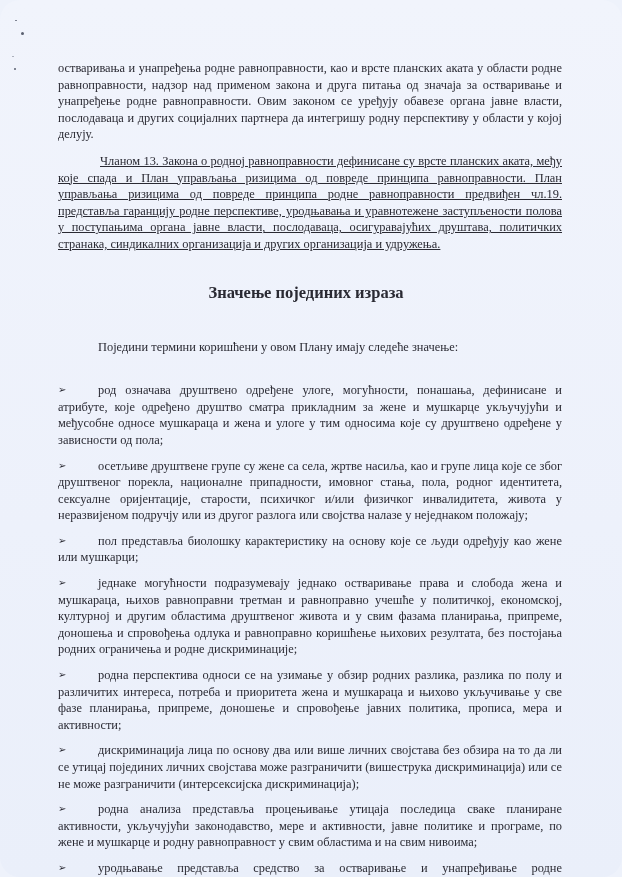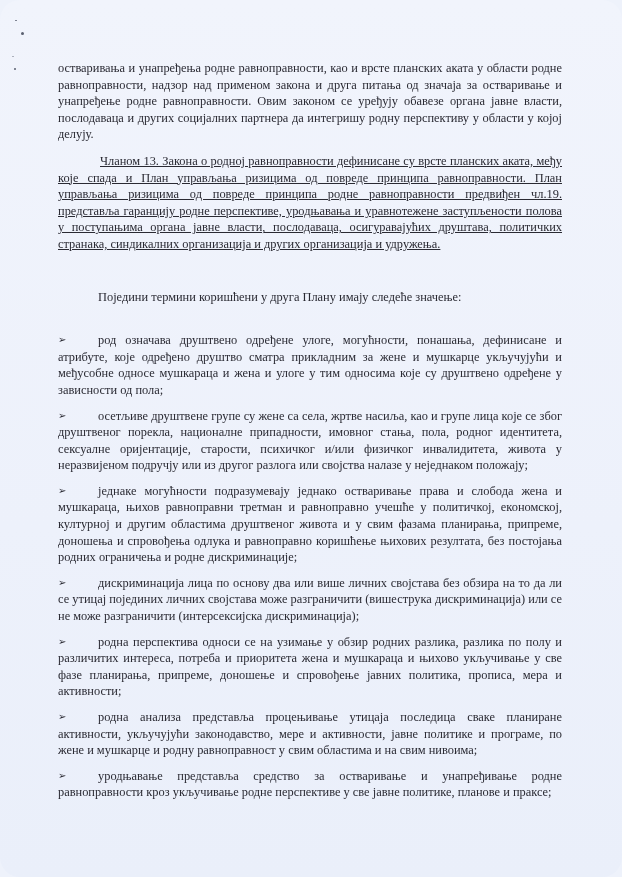--- a/index.html
+++ b/index.html
@@ -79,27 +79,29 @@
 <div class="page">
   <div class="speck" style="left:15px;top:20px;width:2px;height:1px;"></div>
   <div class="speck" style="left:21px;top:32px;width:3px;height:3px;"></div>
   <div class="speck" style="left:12px;top:56px;width:2px;height:1px;opacity:0.6;"></div>
   <div class="speck" style="left:14px;top:68px;width:2px;height:2px;"></div>
 
   <div class="content">
     <p class="para p1">остваривања и унапређења родне равноправности, као и врсте планских аката у области родне равноправности, надзор над применом закона и друга питања од значаја за остваривање и унапређење родне равноправности. Овим законом се уређују обавезе органа јавне власти, послодаваца и других социјалних партнера да интегришу родну перспективу у области у којој делују.</p>
     <p class="para indent p2">Чланом 13. Закона о родној равноправности дефинисане су врсте планских аката, међу које спада и План управљања ризицима од повреде принципа равноправности. План управљања ризицима од повреде принципа родне равноправности предвиђен чл.19. представља гаранцију родне перспективе, уродњавања и уравнотежене заступљености полова у поступањима органа јавне власти, послодаваца, осигуравајућих друштава, политичких странака, синдикалних организација и других организација и удружења.</p>
 
+    <h2 class="heading">Значење појединих израза</h2>
 
-    <p class="para intro">Поједини термини коришћени у друга Плану имају следеће значење:</p>
+    <p class="para intro">Поједини термини коришћени у овом Плану имају следеће значење:</p>
 
     <ul class="list">
       <li class="list-item"><span class="bullet">➢</span><span>род означава друштвено одређене улоге, могућности, понашања, дефинисане и атрибуте, које одређено друштво сматра прикладним за жене и мушкарце укључујући и међусобне односе мушкараца и жена и улоге у тим односима које су друштвено одређене у зависности од пола;</span></li>
       <li class="list-item"><span class="bullet">➢</span><span>осетљиве друштвене групе су жене са села, жртве насиља, као и групе лица које се због друштвеног порекла, националне припадности, имовног стања, пола, родног идентитета, сексуалне оријентације, старости, психичког и/или физичког инвалидитета, живота у неразвијеном подручју или из другог разлога или својства налазе у неједнаком положају;</span></li>
+      <li class="list-item"><span class="bullet">➢</span><span>пол представља биолошку карактеристику на основу које се људи одређују као жене или мушкарци;</span></li>
       <li class="list-item"><span class="bullet">➢</span><span>једнаке могућности подразумевају једнако остваривање права и слобода жена и мушкараца, њихов равноправни третман и равноправно учешће у политичкој, економској, културној и другим областима друштвеног живота и у свим фазама планирања, припреме, доношења и спровођења одлука и равноправно коришћење њихових резултата, без постојања родних ограничења и родне дискриминације;</span></li>
+      <li class="list-item"><span class="bullet">➢</span><span>родна перспектива односи се на узимање у обзир родних разлика, разлика по полу и различитих интереса, потреба и приоритета жена и мушкараца и њихово укључивање у све фазе планирања, припреме, доношење и спровођење јавних политика, прописа, мера и активности;</span></li>
       <li class="list-item"><span class="bullet">➢</span><span>дискриминација лица по основу два или више личних својстава без обзира на то да ли се утицај појединих личних својстава може разграничити (вишеструка дискриминација) или се не може разграничити (интерсексијска дискриминација);</span></li>
-      <li class="list-item"><span class="bullet">➢</span><span>родна перспектива односи се на узимање у обзир родних разлика, разлика по полу и различитих интереса, потреба и приоритета жена и мушкараца и њихово укључивање у све фазе планирања, припреме, доношење и спровођење јавних политика, прописа, мера и активности;</span></li>
       <li class="list-item"><span class="bullet">➢</span><span>родна анализа представља процењивање утицаја последица сваке планиране активности, укључујући законодавство, мере и активности, јавне политике и програме, по жене и мушкарце и родну равноправност у свим областима и на свим нивоима;</span></li>
       <li class="list-item"><span class="bullet">➢</span><span>уродњавање представља средство за остваривање и унапређивање родне равноправности кроз укључивање родне перспективе у све јавне политике, планове и праксе;</span></li>
 
     </ul>
   </div>
 </div>
 
 </body></html>

